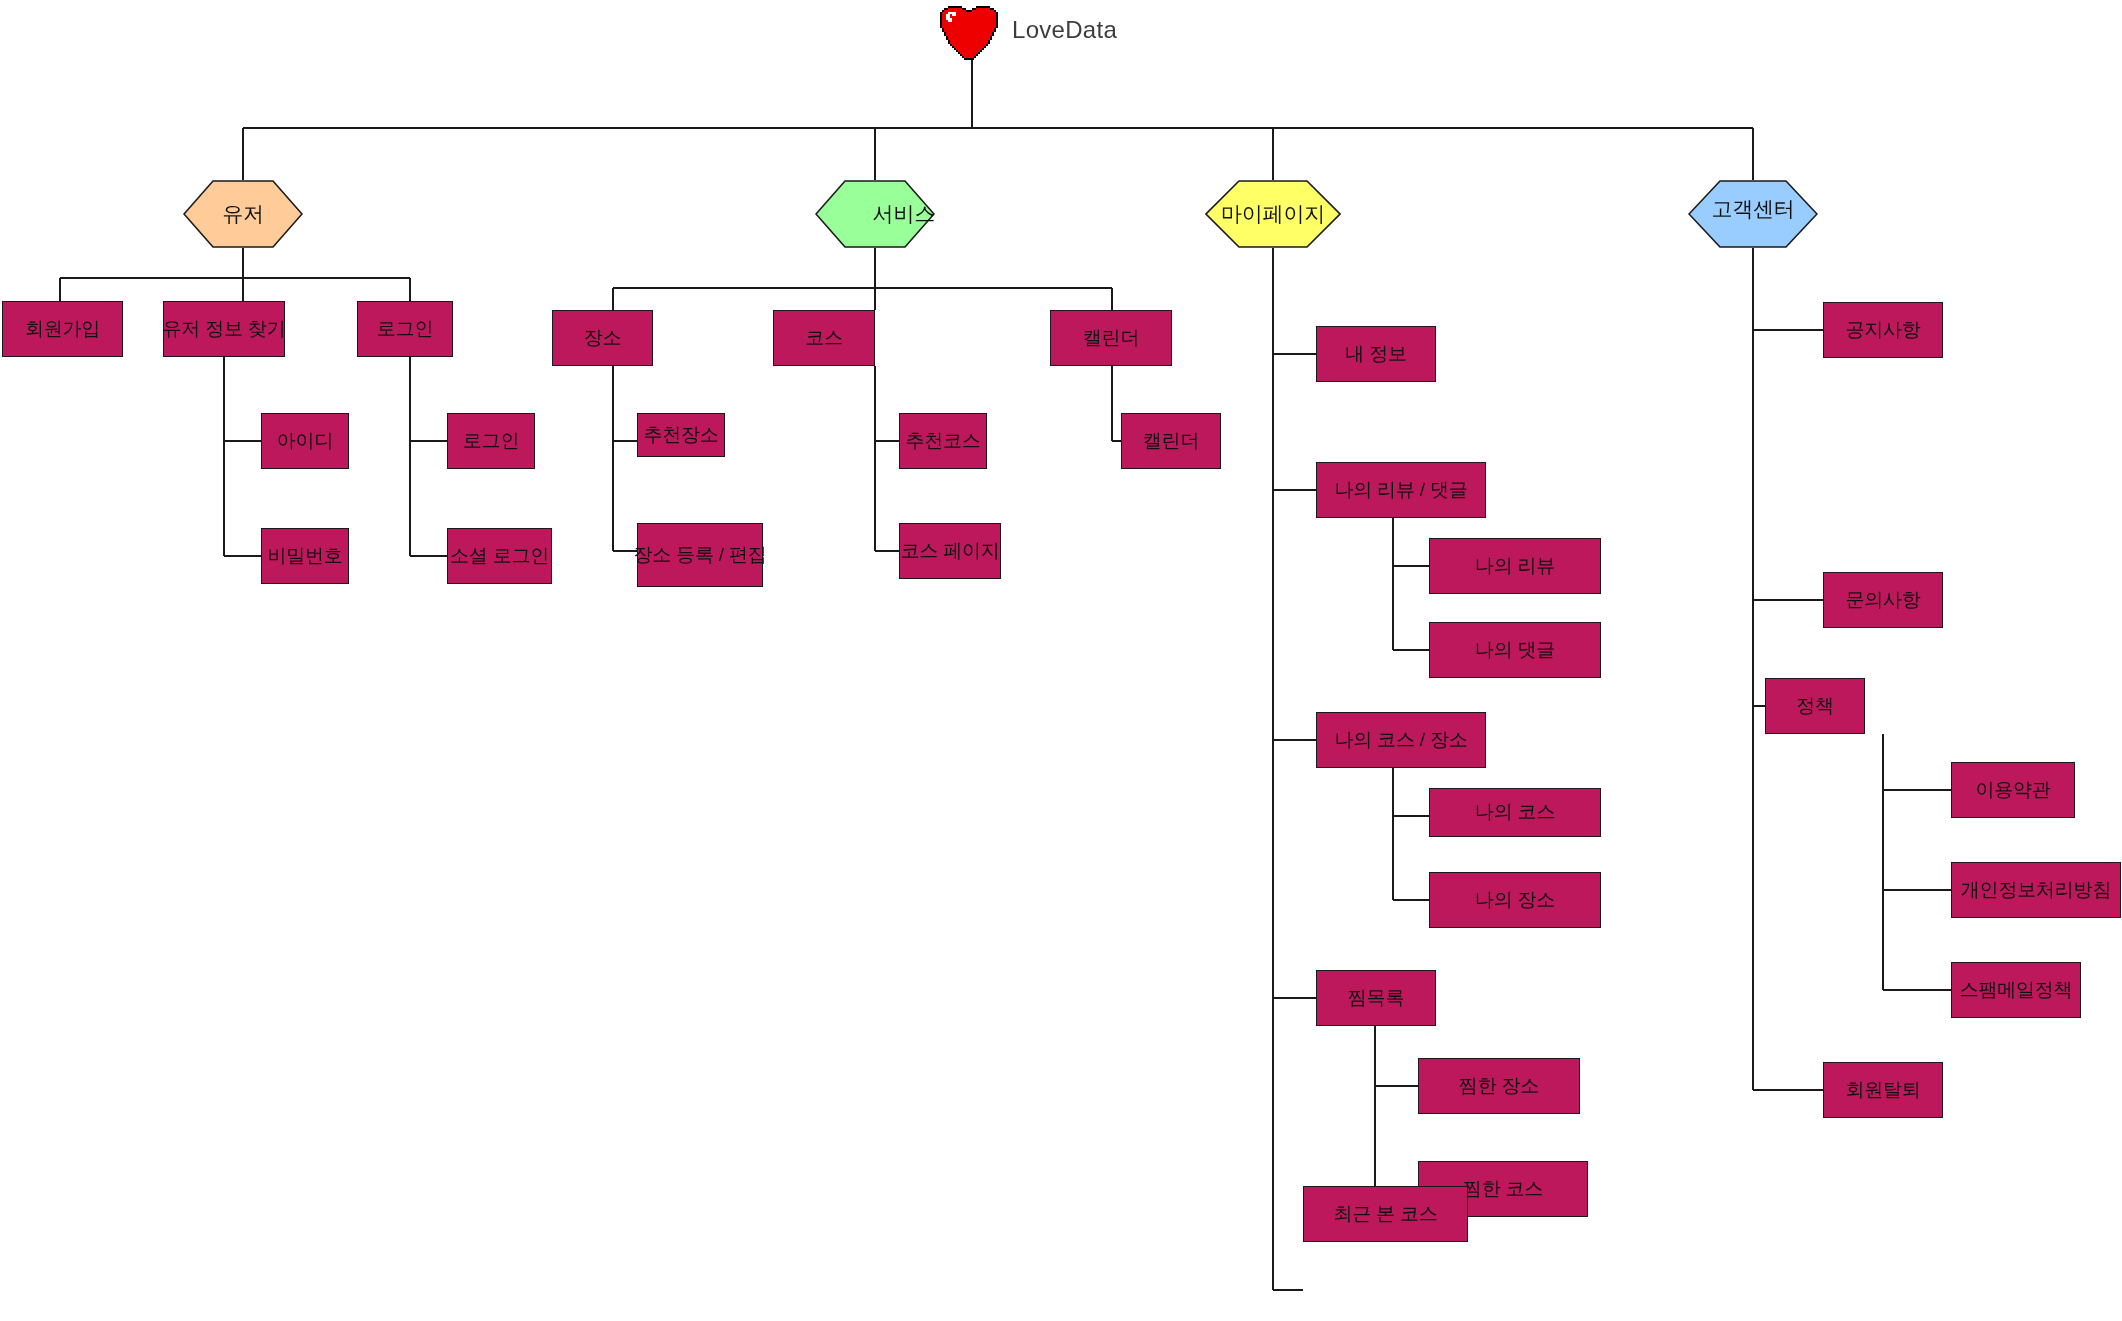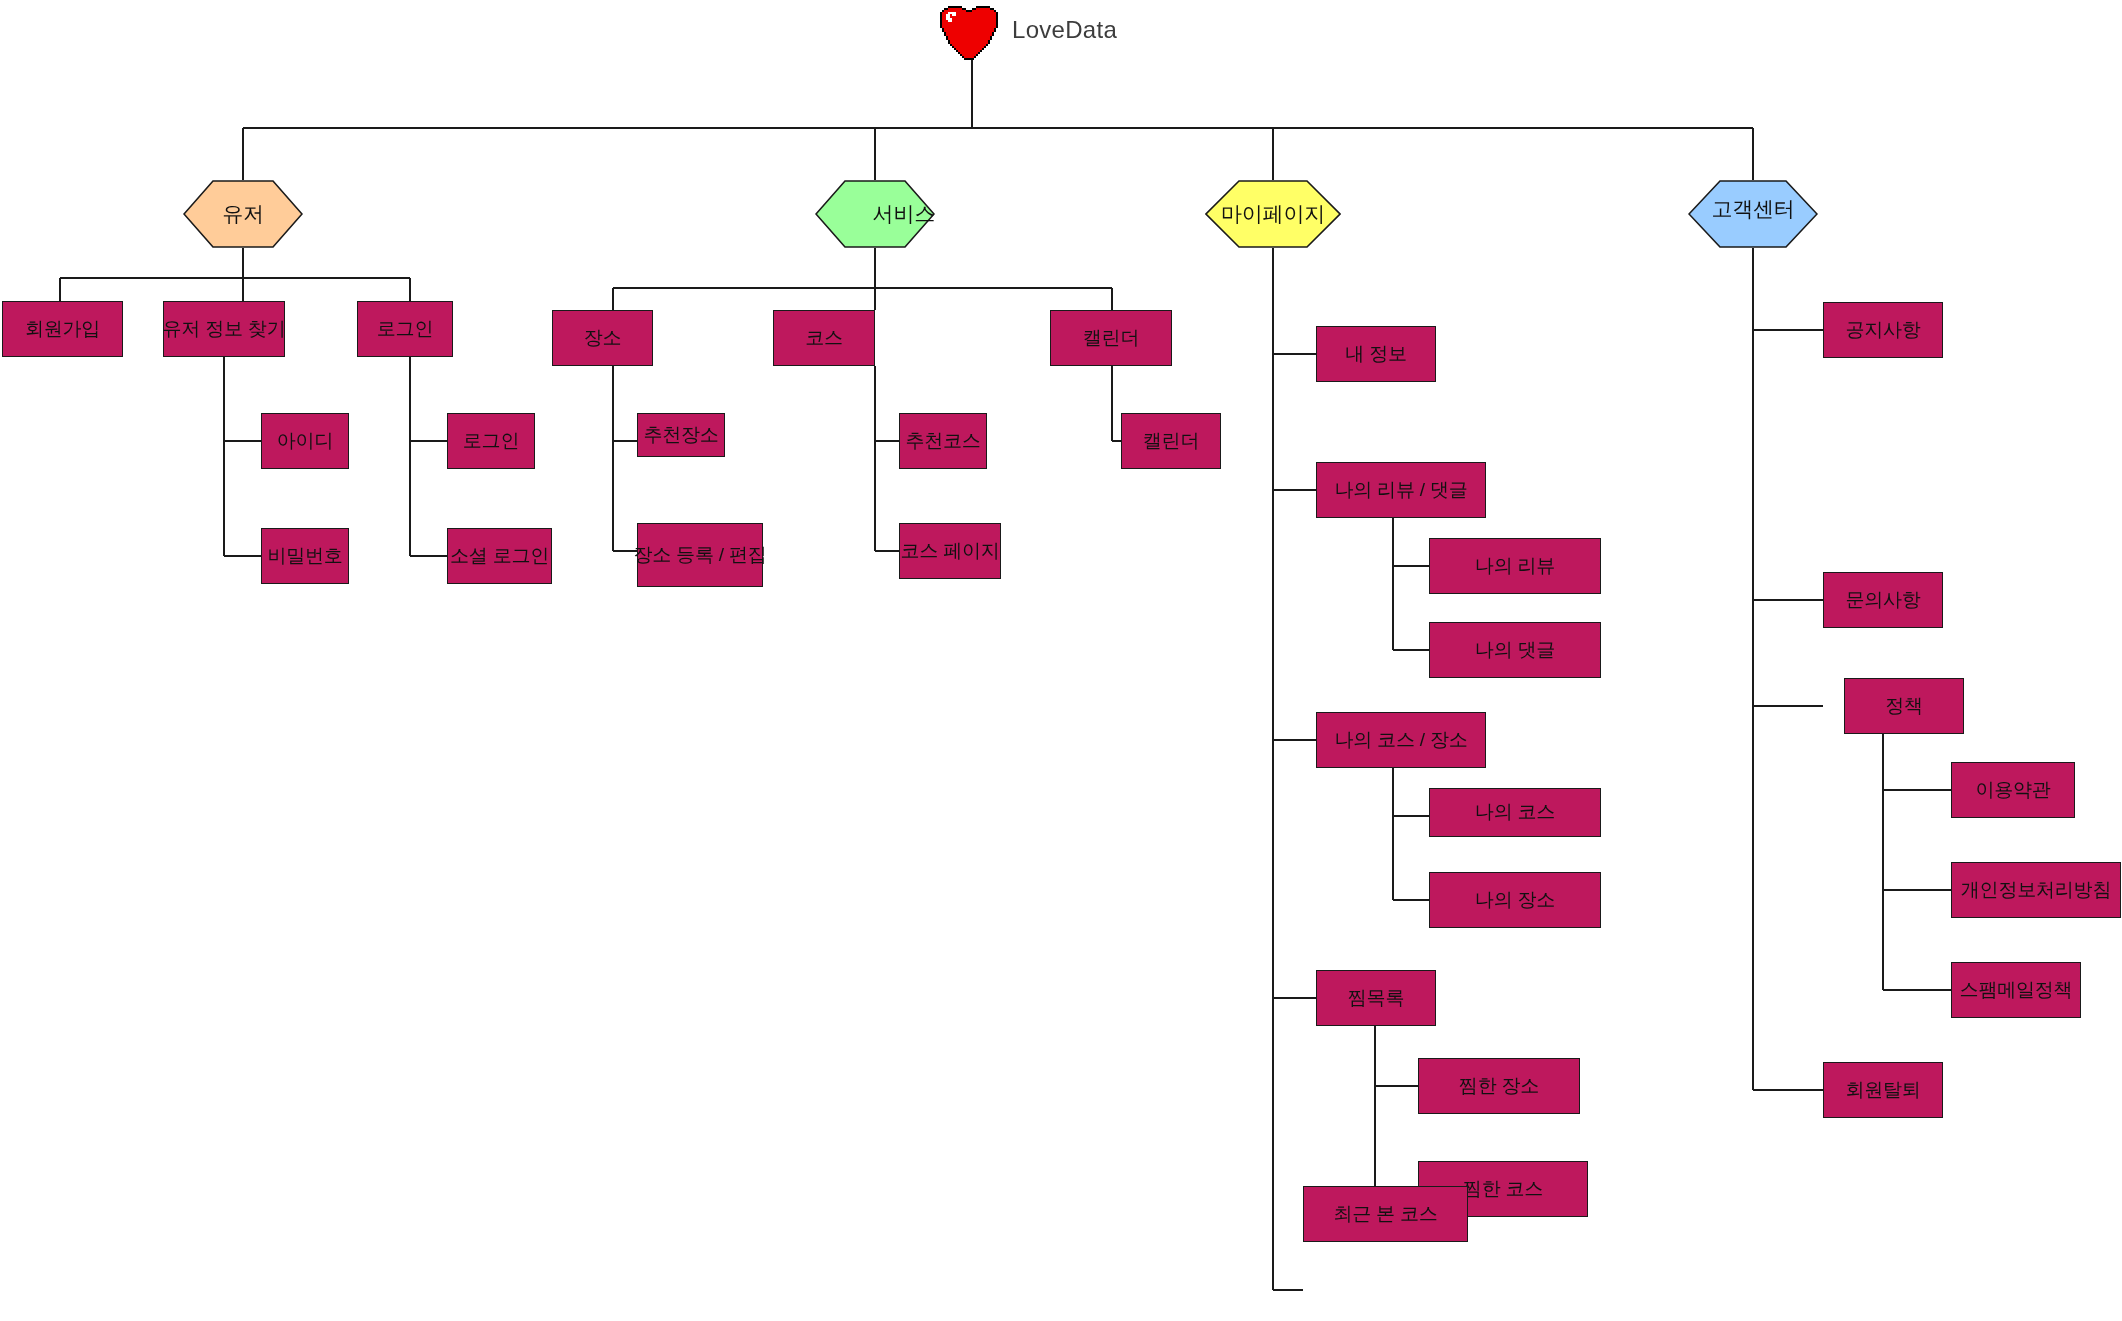--- a/index.html
+++ b/index.html
@@ -268,19 +268,19 @@
   <div class="node" style="left:1316px; top:712px; width:170px; height:56px;">나의 코스 / 장소</div>
   <div class="node" style="left:1429px; top:788px; width:172px; height:49px;">나의 코스</div>
   <div class="node" style="left:1429px; top:872px; width:172px; height:56px;">나의 장소</div>
   <div class="node" style="left:1316px; top:970px; width:120px; height:56px;">찜목록</div>
   <div class="node" style="left:1418px; top:1058px; width:162px; height:56px;">찜한 장소</div>
   <div class="node" style="left:1418px; top:1161px; width:170px; height:56px;">찜한 코스</div>
   <div class="node" style="left:1303px; top:1186px; width:165px; height:56px;">최근 본 코스</div>
 
   <div class="node" style="left:1823px; top:302px; width:120px; height:56px;">공지사항</div>
   <div class="node" style="left:1823px; top:572px; width:120px; height:56px;">문의사항</div>
-  <div class="node" style="left:1844px; top:678px; width:120px; height:56px;">정책</div>
+  <div class="node" style="left:1765px; top:678px; width:100px; height:56px;">정책</div>
   <div class="node" style="left:1951px; top:762px; width:124px; height:56px;">이용약관</div>
   <div class="node" style="left:1951px; top:862px; width:170px; height:56px;">개인정보처리방침</div>
   <div class="node" style="left:1951px; top:962px; width:130px; height:56px;">스팸메일정책</div>
   <div class="node" style="left:1823px; top:1062px; width:120px; height:56px;">회원탈퇴</div>
 
 </div>
 
 </body></html>

